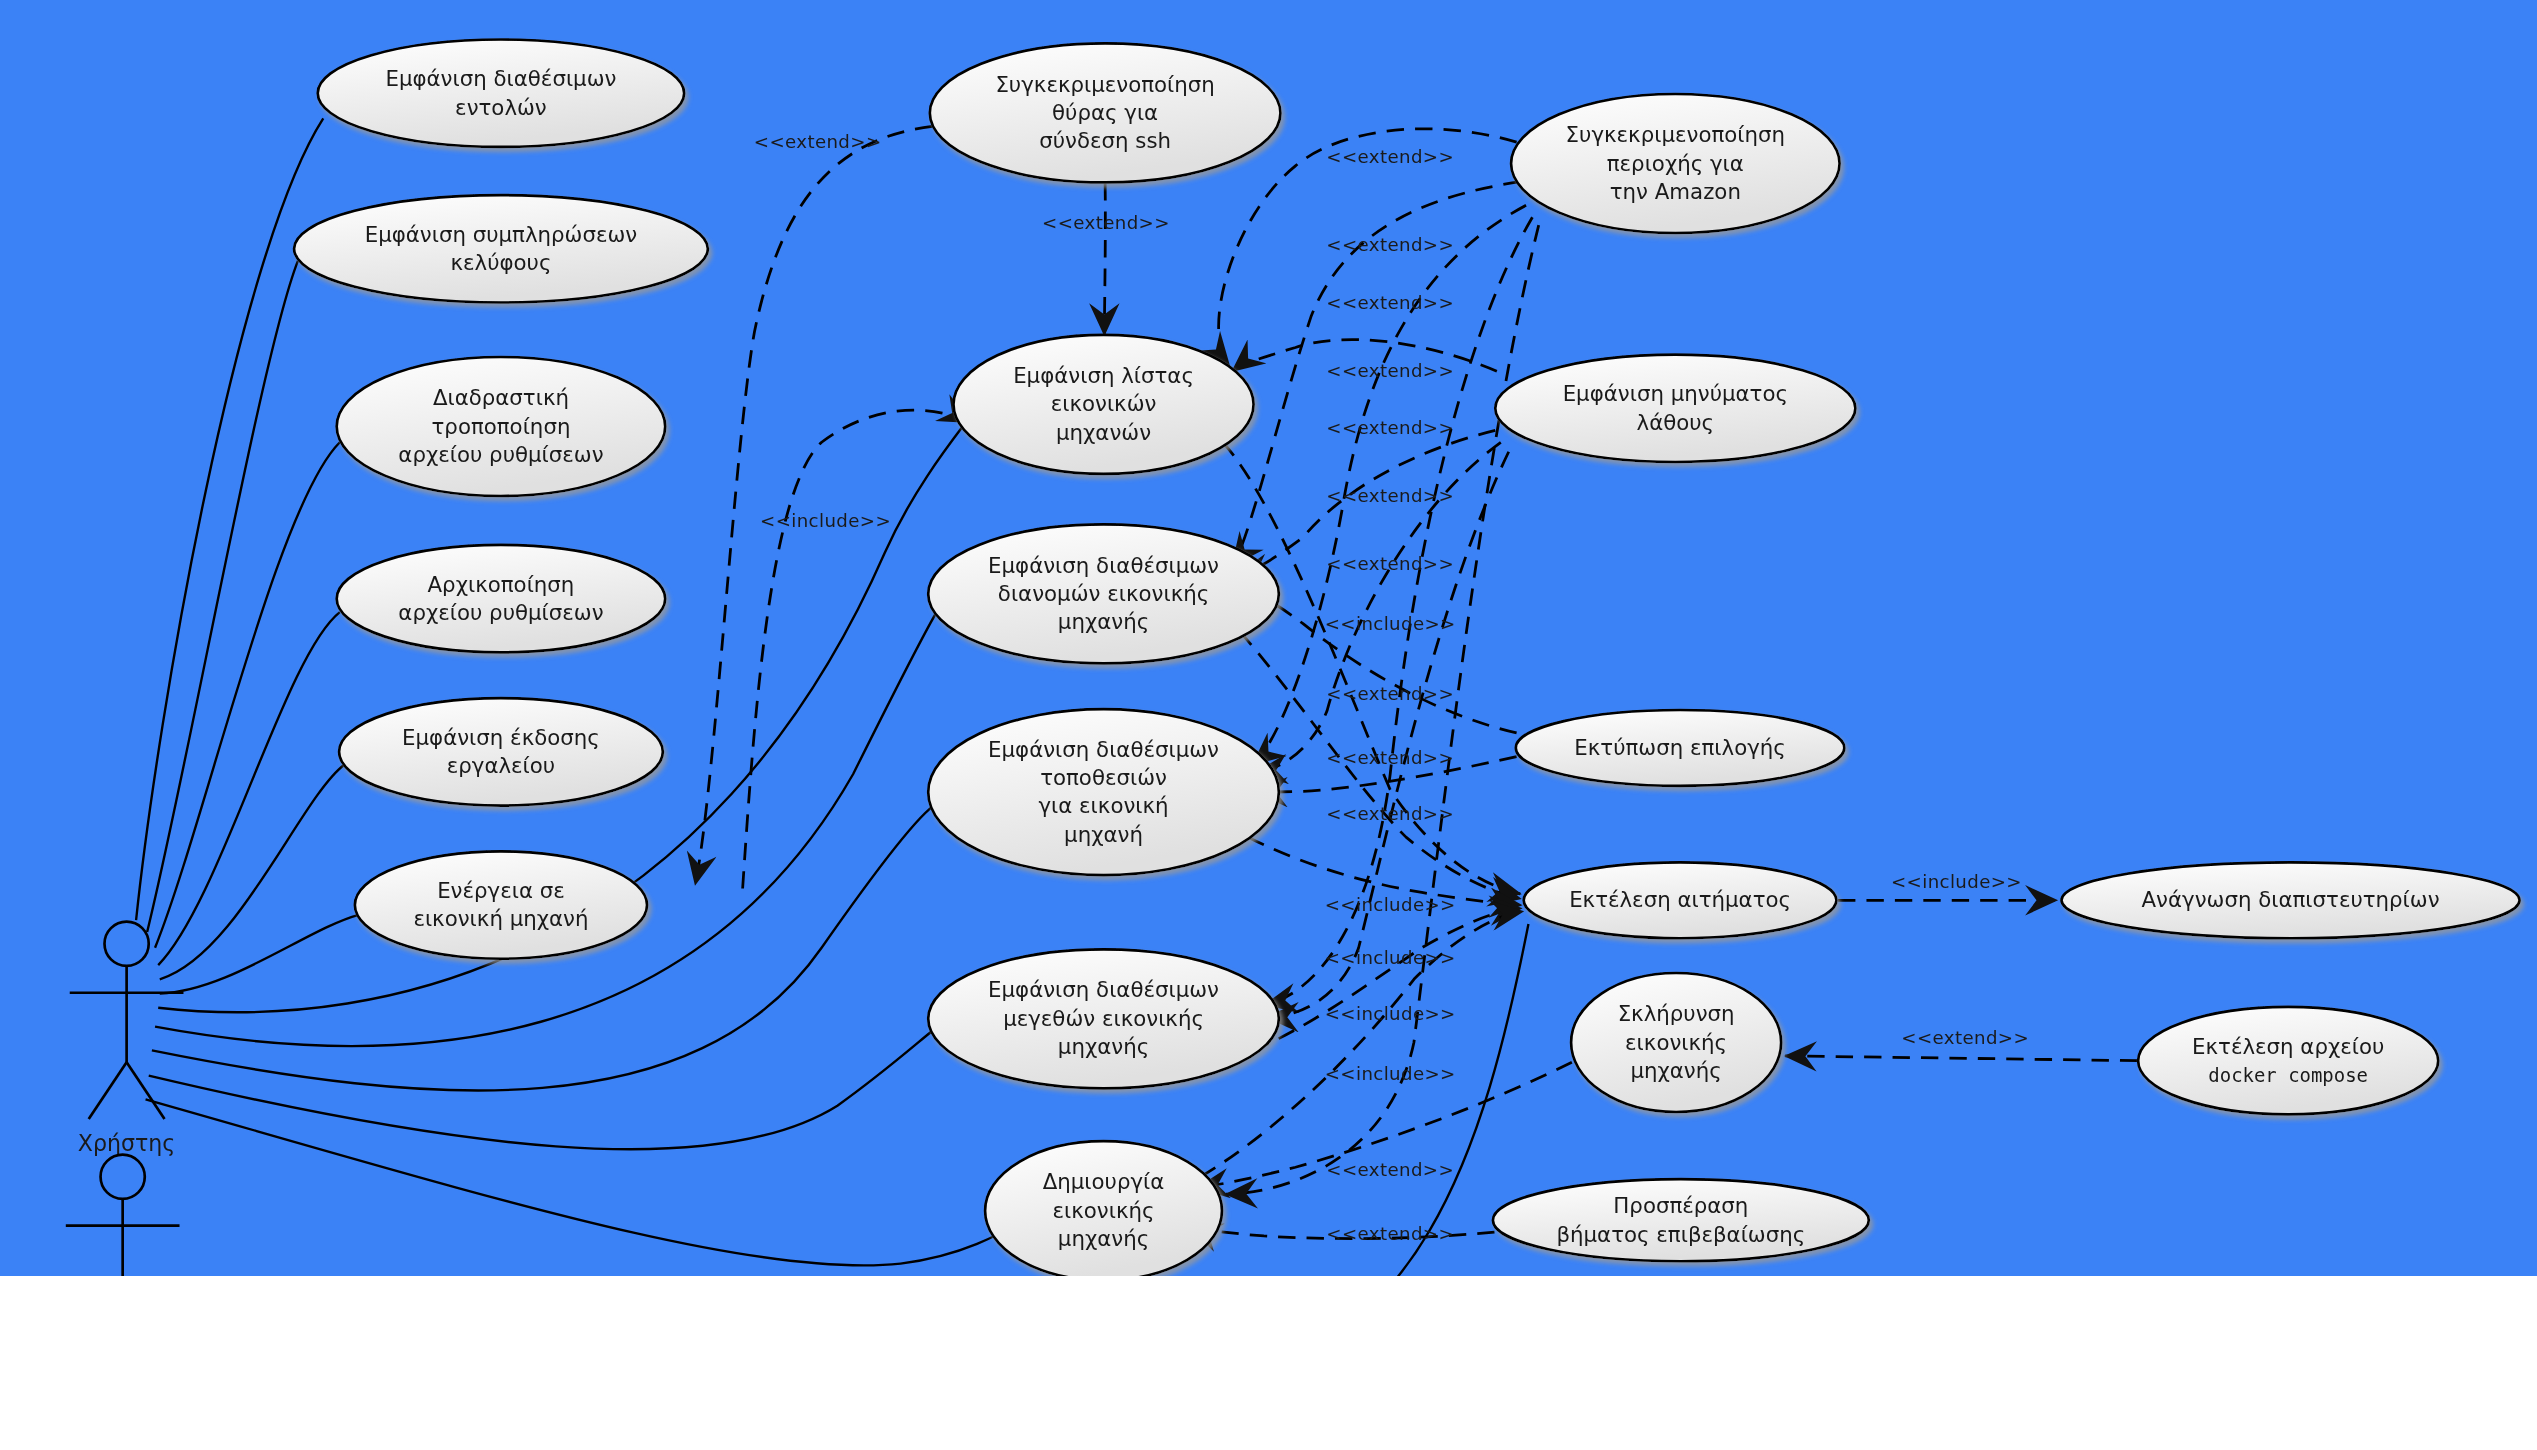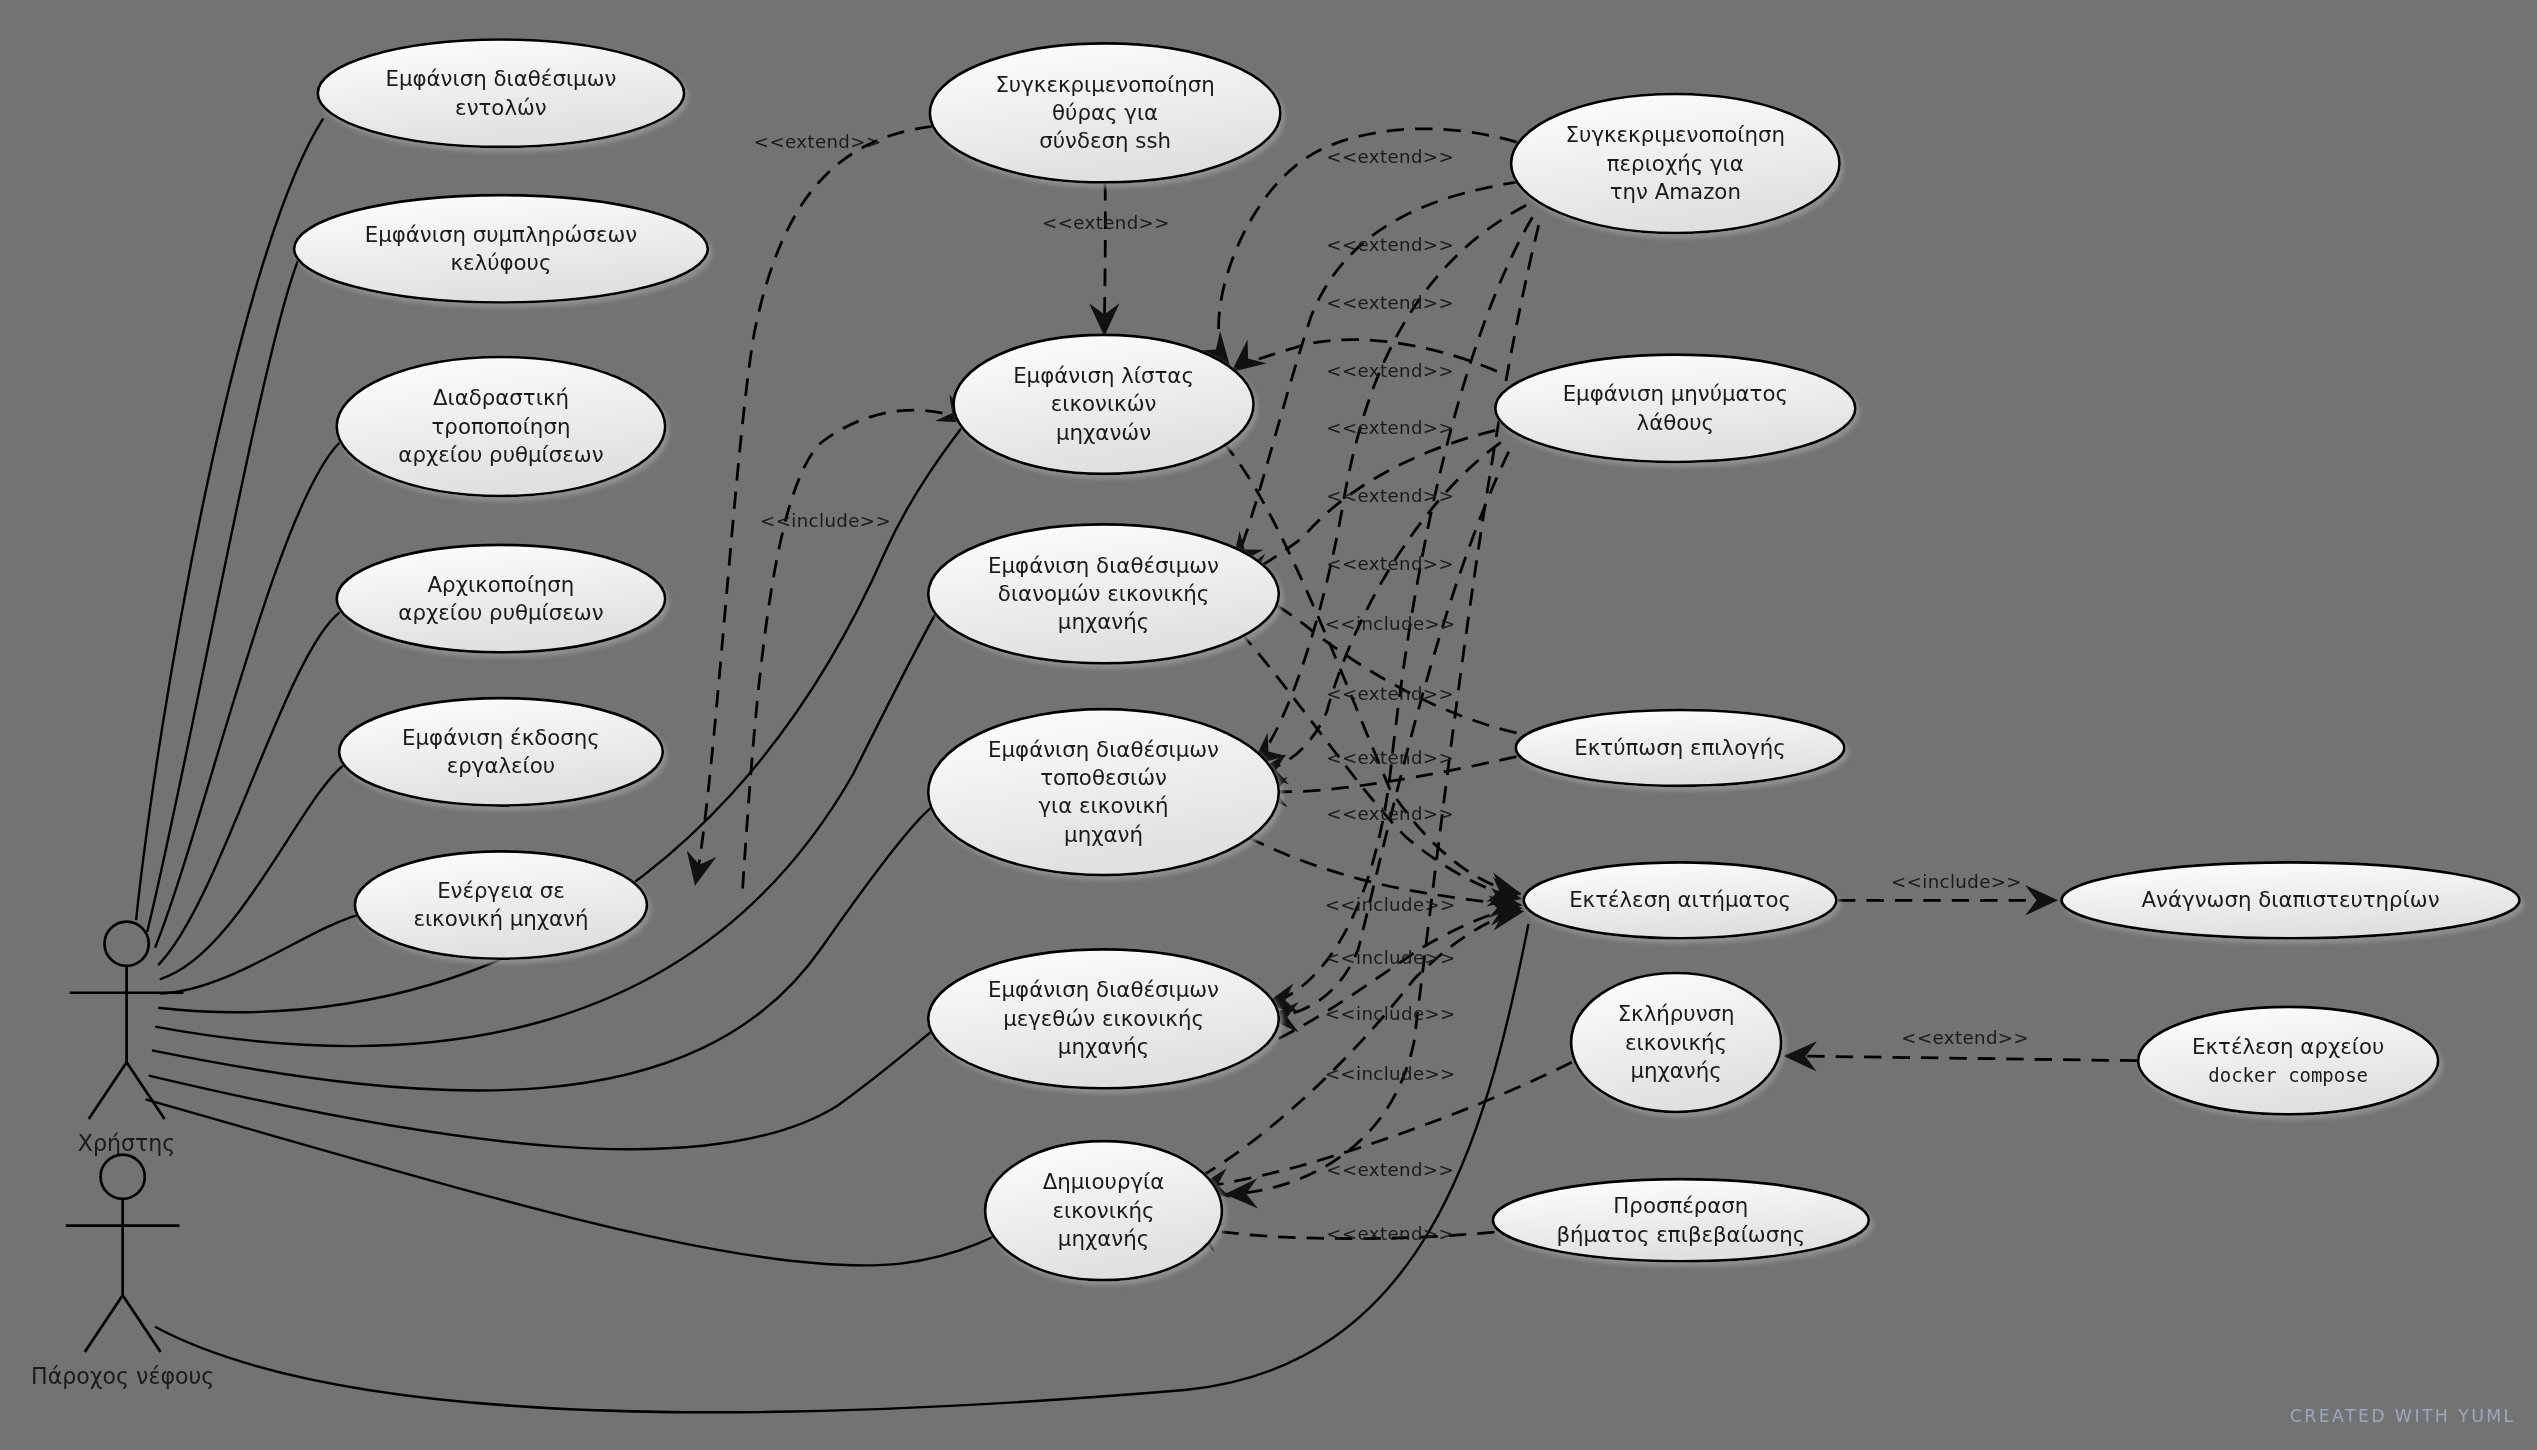--- a/index.html
+++ b/index.html
@@ -1,16 +1,16 @@
 <!DOCTYPE html>
 <html style="font-size:12.6px"><head>
 <meta charset="utf-8">
 <style>
   html,body{margin:0;padding:0;background:#ffffff;}
-  #stage{position:relative;width:2538px;height:1450px;background:#737373;
+  #stage{position:relative;width:2538px;height:1276px;background:#3b82f6;
          font-family:"DejaVu Sans","Liberation Sans",sans-serif;overflow:hidden;}
   svg{position:absolute;top:0;left:0;width:2538px;height:1450px;}
   .uc-label{font-family:"DejaVu Sans","Liberation Sans",sans-serif;font-size:27px;fill:#1a1a1a;}
   .uc-label-mono{font-family:"DejaVu Sans Mono","Liberation Mono",monospace;font-size:24px;fill:#1a1a1a;}
   .stereo{font-family:"DejaVu Sans","Liberation Sans",sans-serif;font-size:23px;fill:#1a1a1a;letter-spacing:.5px;}
   .actor-label{font-family:"DejaVu Sans","Liberation Sans",sans-serif;font-size:28px;fill:#1a1a1a;}
   .watermark{font-family:"DejaVu Sans","Liberation Sans",sans-serif;font-size:22px;fill:#9aa7bd;letter-spacing:3px;}
   .edge{fill:none;stroke:#000;stroke-width:3;}
   .dep{fill:none;stroke:#000;stroke-width:3.5;stroke-dasharray:22 14;}
   .actor-stroke{fill:none;stroke:#000;stroke-width:3.4;}

